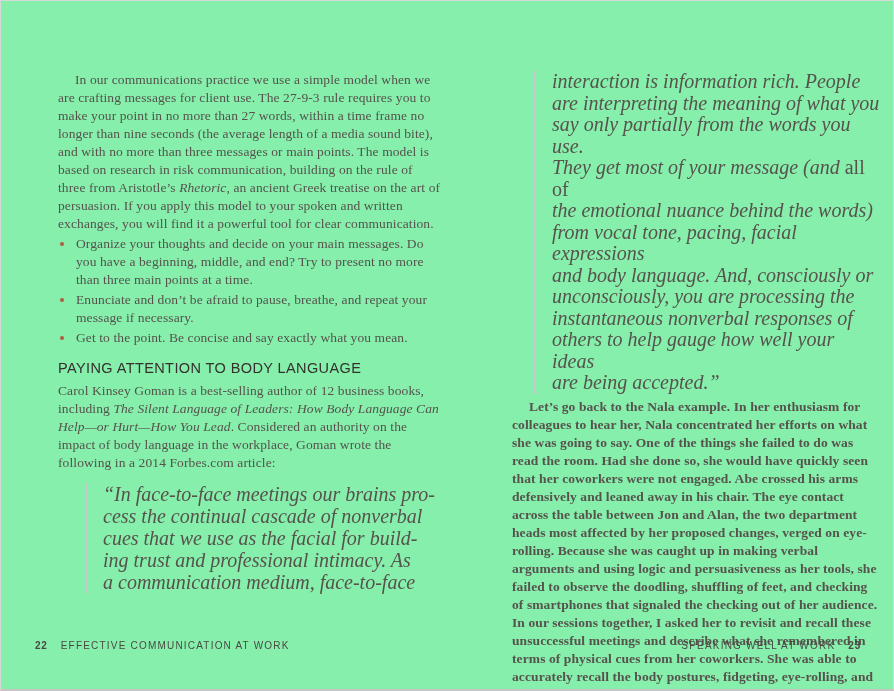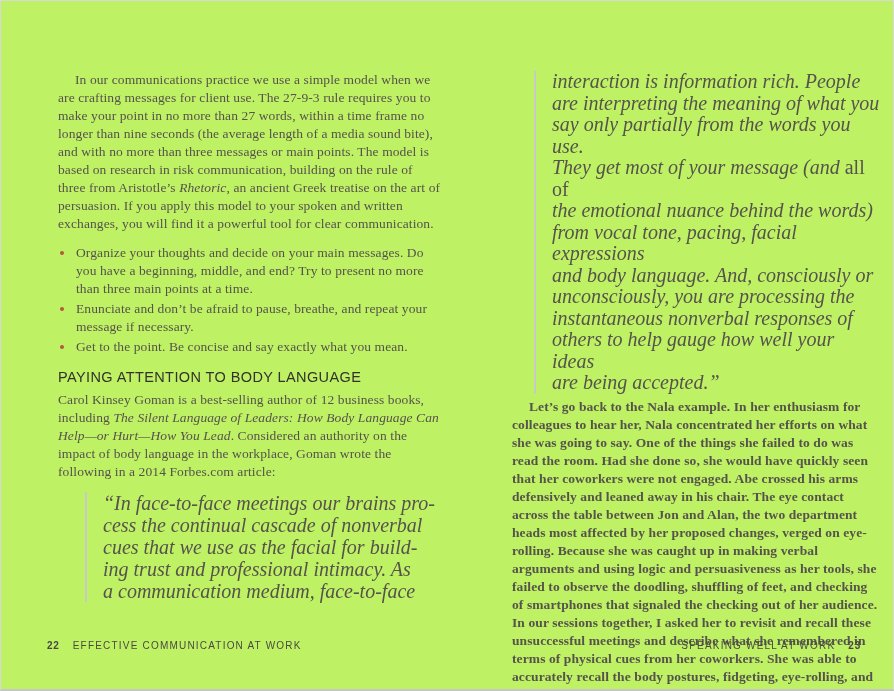--- a/index.html
+++ b/index.html
@@ -1,44 +1,44 @@
 <!DOCTYPE html>
 <html><head>
 <meta charset="utf-8">
 <style>
   html,body{margin:0;padding:0;background:#fff;}
   .frame{
-    position:relative;width:894px;height:691px;background:#bef264;
+    position:relative;width:894px;height:691px;background:#86efac;
     border:1px solid #d8d8d8;border-bottom:2px solid #c6c6c6;box-sizing:border-box;
     font-family:"Liberation Serif", serif;color:#56524c;overflow:hidden;
   }
   .col{position:absolute;top:70px;}
   .col-left{left:57px;width:384px;}
   .col-right{left:511px;width:368px;}
   .body-text{font-size:13.5px;line-height:18px;letter-spacing:0.1px;margin:0;text-align:left;}
   .indent{text-indent:17px;}
-  .bullets{margin-top:11px;}
+  .bullets{margin-top:2px;}
   .bullet-row{display:flex;margin:2px 0;}
   .bullet-dot{flex:0 0 auto;width:4px;height:4px;border-radius:50%;background:#b25a3d;margin:7px 12px 0 2px;}
   .section-heading{
     font-family:"Liberation Sans", sans-serif;font-weight:400;font-size:14.5px;
     letter-spacing:0.4px;color:#34312c;margin:13px 0 6px 0;
   }
   .pullquote{display:flex;font-size:20px;font-style:italic;}
   .pq-left{margin-top:11px;margin-left:27px;line-height:22px;}
   .pq-right{margin-left:22px;line-height:21.5px;}
   .quote-rule{flex:0 0 auto;width:2px;background:#c9c9c9;margin-right:16px;}
   .quote-text{white-space:pre-line;}
   .it{font-style:italic;}
   .rm{font-style:normal;}
   .footer{
     position:absolute;top:639px;font-family:"Liberation Sans", sans-serif;
     font-size:10px;letter-spacing:1.2px;color:#4b4843;white-space:nowrap;
   }
-  .footer-left{left:46px;}
+  .footer-left{left:34px;}
   .footer-right{right:32px;}
   .pagenum{font-weight:700;letter-spacing:0.8px;}
   .footer-left .pagenum{margin-right:13px;}
   .footer-right .pagenum{margin-left:13px;margin-top:12px;}
   .nala{margin-top:4px;font-weight:bold;}
 </style>
 </head>
 <body>
 
 <div class="frame">

